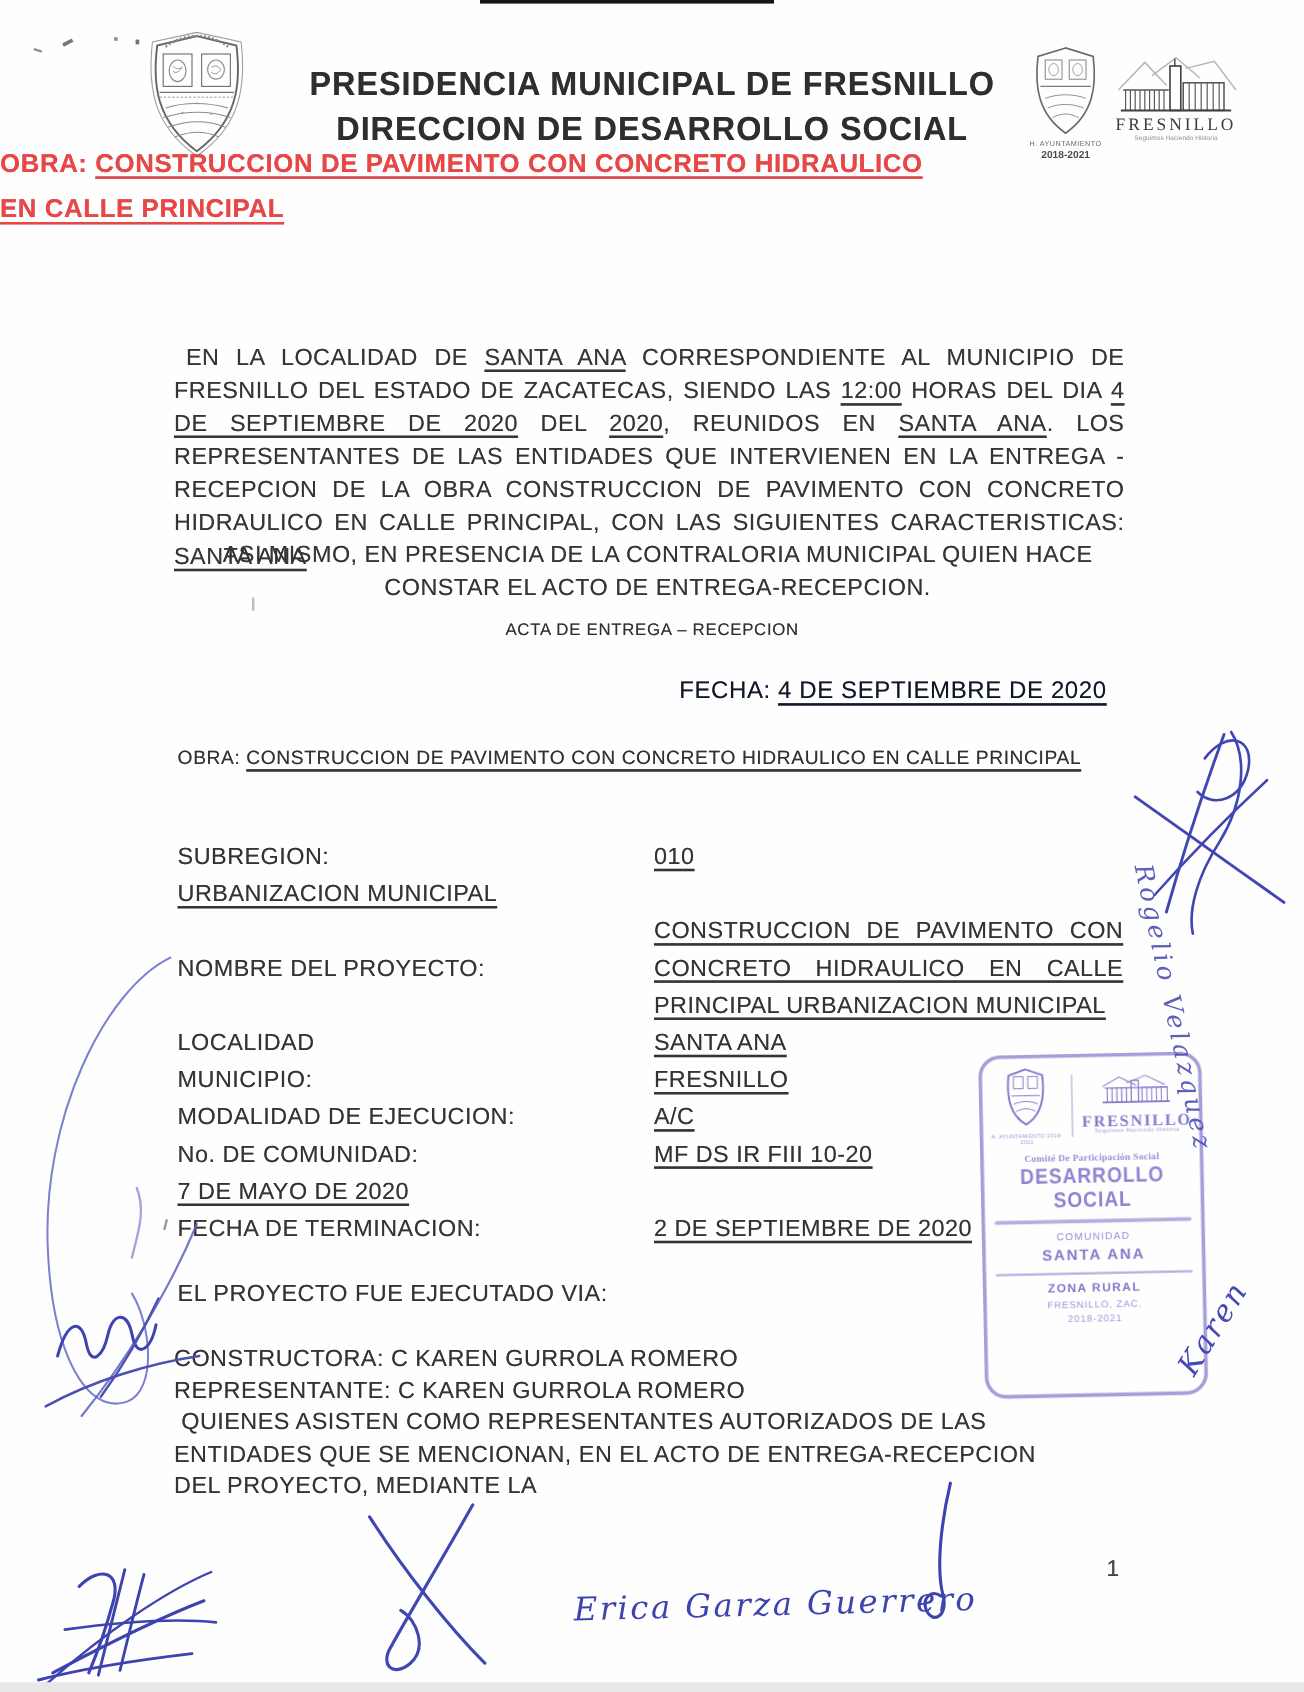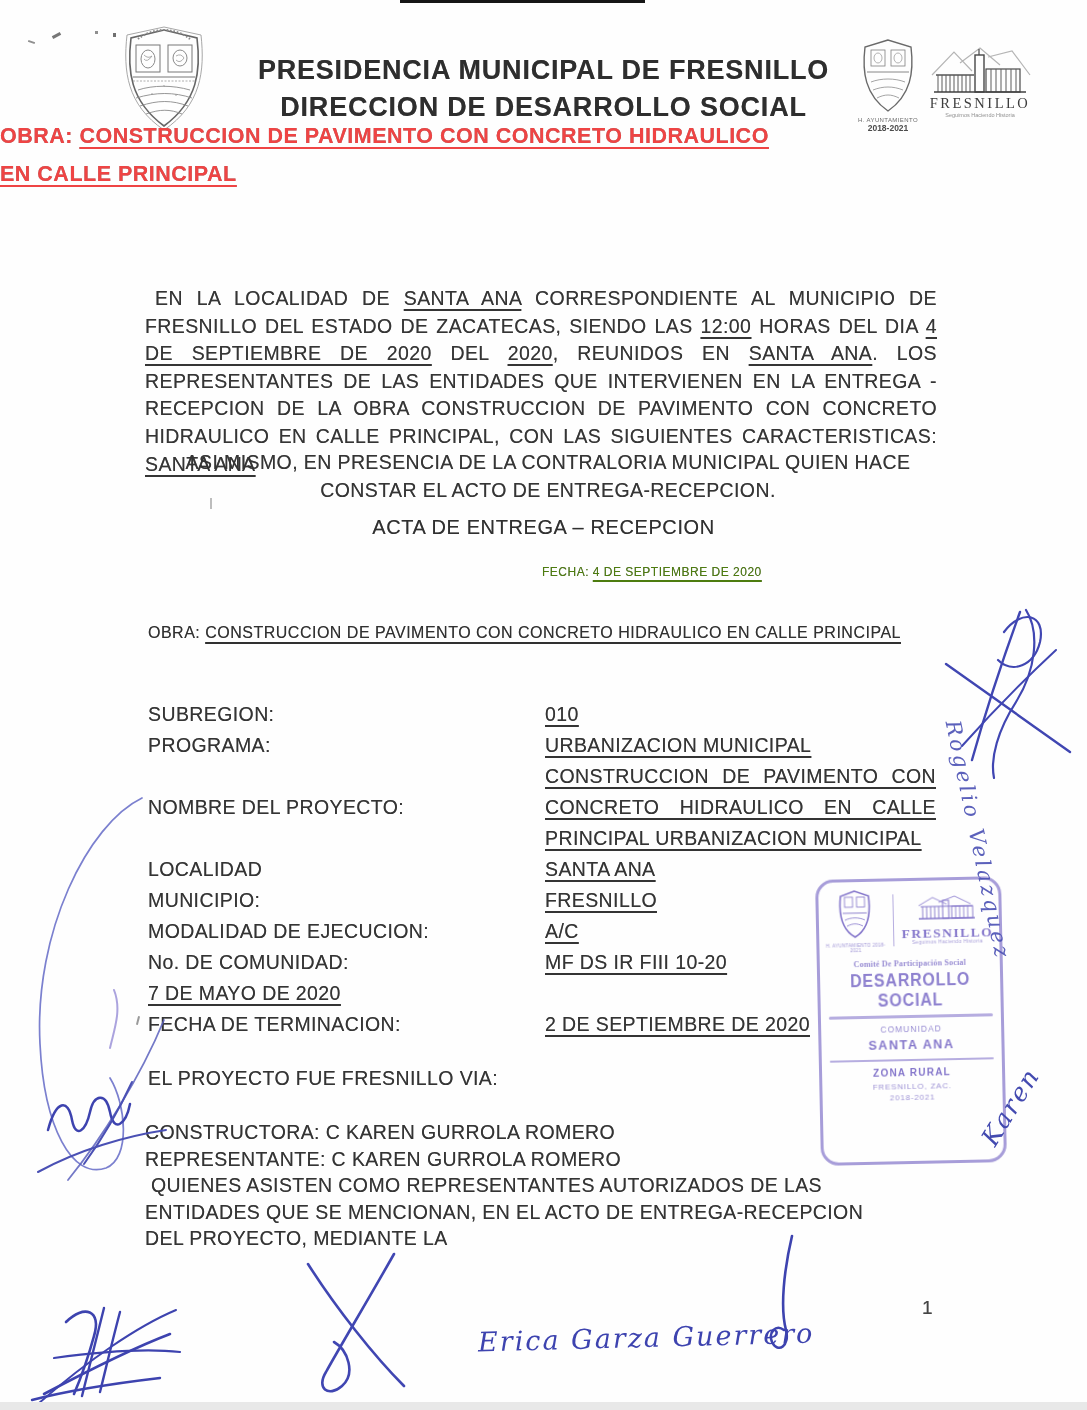--- a/index.html
+++ b/index.html
@@ -27,22 +27,22 @@
   }
   .obra-heading{ position:absolute; left:0; top:124px; width:1087px; text-align:left;
     font-size:21.5px; font-weight:bold; letter-spacing:.5px; color:#ef4444; }
   .obra-heading .line2{ margin-top:13px; }
 
   .para-intro{ position:absolute; left:145px; top:243px; width:792px;
     font-size:19.5px; line-height:27.6px; text-align:justify; letter-spacing:.4px; color:#353535; text-indent:10px;margin-top:42px;}
   .para-asi{ position:absolute; left:145px; top:448px; width:806px;
     font-size:19.5px; line-height:28px; letter-spacing:.4px; color:#353535;text-align:center;}
   .acta-heading{ position:absolute; left:0; top:516px; width:1087px; text-align:center;
-    font-size:20px; letter-spacing:.6px; color:#303030; }
-  .fecha-line{ position:absolute; left:542px; top:565px; font-size:12px; letter-spacing:.5px; color:#4d7c0f;}
+    font-size:14px; letter-spacing:.6px; color:#303030; }
+  .fecha-line{ position:absolute; left:566px; top:565px; font-size:20px; letter-spacing:.5px; color:#0f172a;}
   .obra-section{ position:absolute; left:148px; top:611px; width:788px;
     font-size:16px; line-height:43px; text-align:justify; letter-spacing:.5px; color:#313131;}
 
   .fields{ position:absolute; left:148px; top:699px; width:788px; font-size:19.5px; letter-spacing:.4px; color:#343434;}
   .frow{ display:flex; }
   .frow .flabel{ width:397px; flex:none; line-height:31px; }
   .frow .fvalue{ flex:1; line-height:31px; }
   .frow.center{ align-items:center; }
   .frow.center .fvalue{ text-align:justify; }
 
@@ -165,21 +165,20 @@
   <div class="fecha-line scan-text"><span>FECHA:  </span><span class="u">4 DE SEPTIEMBRE DE 2020</span></div>
 
   <div class="obra-section scan-text"><span>OBRA: </span><span class="u">CONSTRUCCION DE PAVIMENTO CON CONCRETO HIDRAULICO EN CALLE PRINCIPAL</span></div>
 
   <div class="fields scan-text">
     <div class="frow">
       <div class="flabel">SUBREGION:</div>
       <div class="fvalue"><span class="u">010</span></div>
     </div>
     <div class="frow">
-      <div class="flabel">PROGRAMA:</div>
       <div class="fvalue"><span class="u">URBANIZACION MUNICIPAL</span></div>
     </div>
     <div class="frow center">
       <div class="flabel">NOMBRE DEL PROYECTO:</div>
       <div class="fvalue"><span class="u">CONSTRUCCION DE PAVIMENTO CON CONCRETO HIDRAULICO EN CALLE PRINCIPAL URBANIZACION MUNICIPAL</span></div>
     </div>
     <div class="frow">
       <div class="flabel">LOCALIDAD</div>
       <div class="fvalue"><span class="u">SANTA ANA</span></div>
     </div>
@@ -197,21 +196,21 @@
     </div>
     <div class="frow">
       <div class="fvalue"><span class="u">7 DE MAYO DE 2020</span></div>
     </div>
     <div class="frow">
       <div class="flabel">FECHA DE TERMINACION:</div>
       <div class="fvalue"><span class="u">2 DE SEPTIEMBRE DE 2020</span></div>
     </div>
   </div>
 
-  <div class="ejecutado scan-text">EL PROYECTO FUE FRESNILLO VIA:</div>
+  <div class="ejecutado scan-text">EL PROYECTO FUE EJECUTADO VIA:</div>
 
   <div class="exec-block scan-text">
     <div>CONSTRUCTORA: C KAREN GURROLA ROMERO</div>
     <div>REPRESENTANTE: C KAREN GURROLA ROMERO</div>
     <div class="indent">QUIENES ASISTEN COMO REPRESENTANTES AUTORIZADOS DE LAS</div>
     <div>ENTIDADES QUE SE MENCIONAN, EN EL ACTO DE ENTREGA-RECEPCION</div>
     <div>DEL PROYECTO, MEDIANTE LA</div>
   </div>
 
   <div class="page-num scan-text">1</div>

